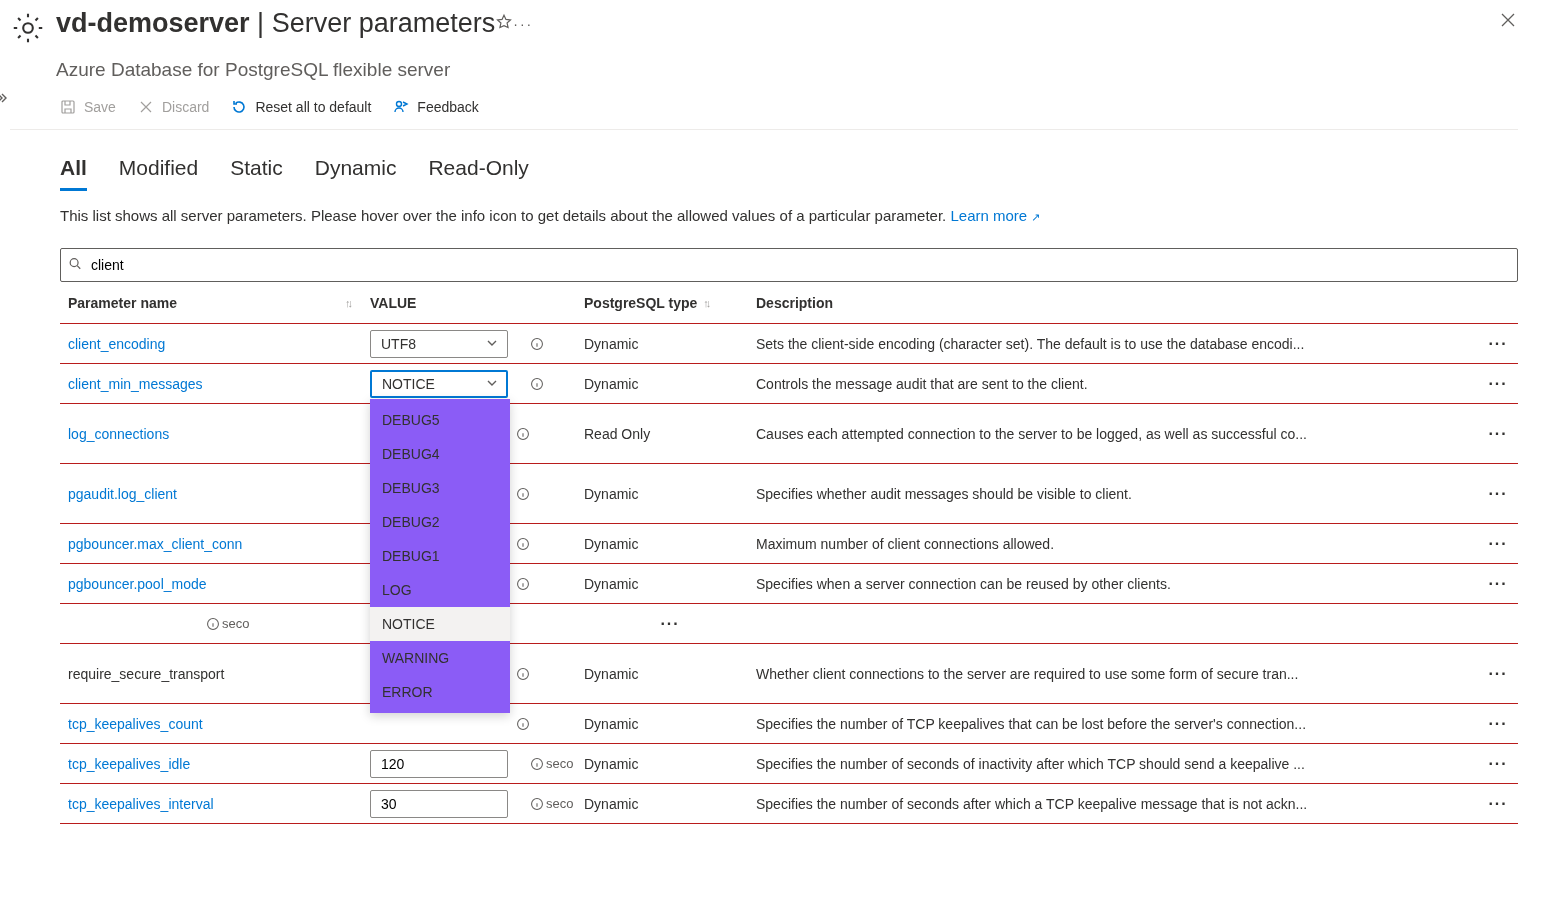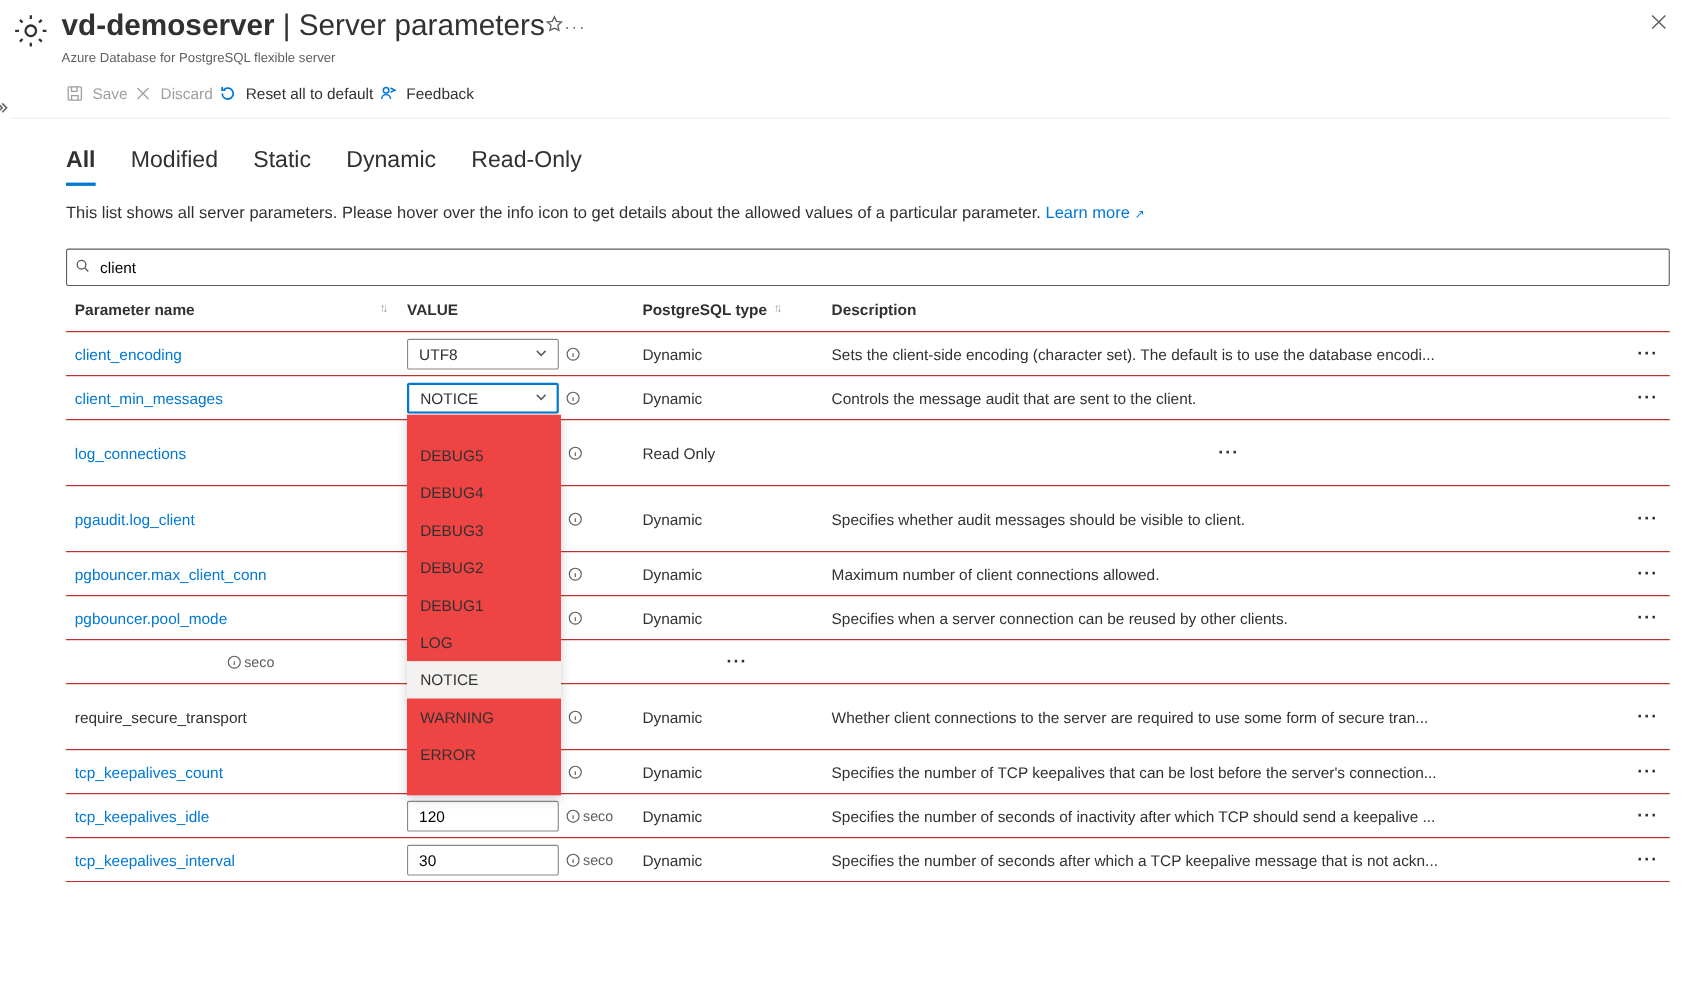--- a/index.html
+++ b/index.html
@@ -41,34 +41,34 @@
     cursor: pointer;
   }
   .close-icon {
     position: absolute;
     right: 30px;
     top: 12px;
     font-size: 18px;
   }
   .subtitle {
     color: #605e5c;
-    font-size: 12px;
-    margin-top: 6px;
+    font-size: 19px;
+    margin-top: 20px;
   }
   .expand-chevrons {
     position: absolute;
     left: -4px;
     top: 92px;
     color: #605e5c;
     font-size: 12px;
   }
   .toolbar {
     display: flex;
     align-items: center;
-    gap: 6px;
+    gap: 22px;
     padding: 18px 0 14px 50px;
     border-bottom: 1px solid #edebe9;
     margin-right: 28px;
   }
   .tool-btn {
     display: inline-flex;
     align-items: center;
     gap: 8px;
     color: #323130;
     cursor: pointer;
@@ -154,21 +154,21 @@
   }
   .pname {
     color: #0078d4;
     cursor: pointer;
     padding: 10px 4px 10px 8px;
   }
   .pname.nolink { color: #323130; cursor: default; }
   .value-cell {
     display: flex;
     align-items: center;
-    gap: 6px;
+    gap: 22px;
     position: relative;
   }
   .value-input, .value-select {
     height: 28px;
     width: 138px;
     border: 1px solid #8a8886;
     border-radius: 2px;
     padding: 0 26px 0 10px;
     font-size: 14px;
     font-family: inherit;
@@ -209,24 +209,24 @@
     letter-spacing: 1px;
     cursor: pointer;
     text-align: center;
     font-weight: 700;
   }
   .dropdown-menu {
     position: absolute;
     top: 29px;
     left: 0;
     width: 140px;
-    background: #ef4444;
+    background: #8b5cf6;
     box-shadow: 0 3px 10px rgba(0,0,0,.18);
     z-index: 100;
-    padding: 20px 0;
+    padding: 4px 0;
   }
   .dropdown-item {
     padding: 9px 12px;
     cursor: pointer;
     font-size: 14px;
   }
   .dropdown-item:hover, .dropdown-item.selected {
     background: #f3f2f1;
   }
   .ext-icon { font-size: 11px; }
@@ -390,20 +390,21 @@
         <div class="pname">log_connections</div>
         <div class="value-cell">
           <span class="info-icon" style="margin-left: 146px;">
             <svg viewBox="0 0 16 16" fill="none" stroke="currentColor" stroke-width="1.2">
               <circle cx="8" cy="8" r="6.2"></circle>
               <path d="M8 7v4M8 5h.01"></path>
             </svg>
           </span>
         </div>
         <div class="ptype">Read Only</div>
+        <div class="pdesc">Causes each attempted connection to the server to be logged, as well as successful co...</div>
         <div class="row-dots">···</div>
       </div>
       <div class="trow tall">
         <div class="pname">pgaudit.log_client</div>
         <div class="value-cell">
           <span class="info-icon" style="margin-left: 146px;">
             <svg viewBox="0 0 16 16" fill="none" stroke="currentColor" stroke-width="1.2">
               <circle cx="8" cy="8" r="6.2"></circle>
               <path d="M8 7v4M8 5h.01"></path>
             </svg>

